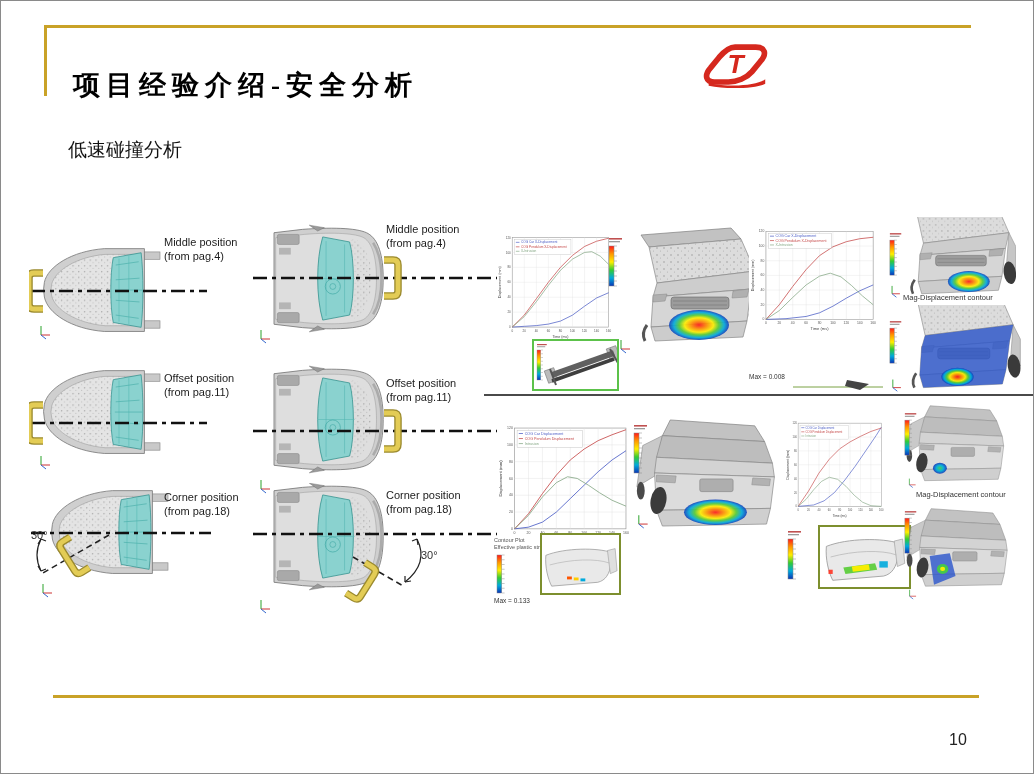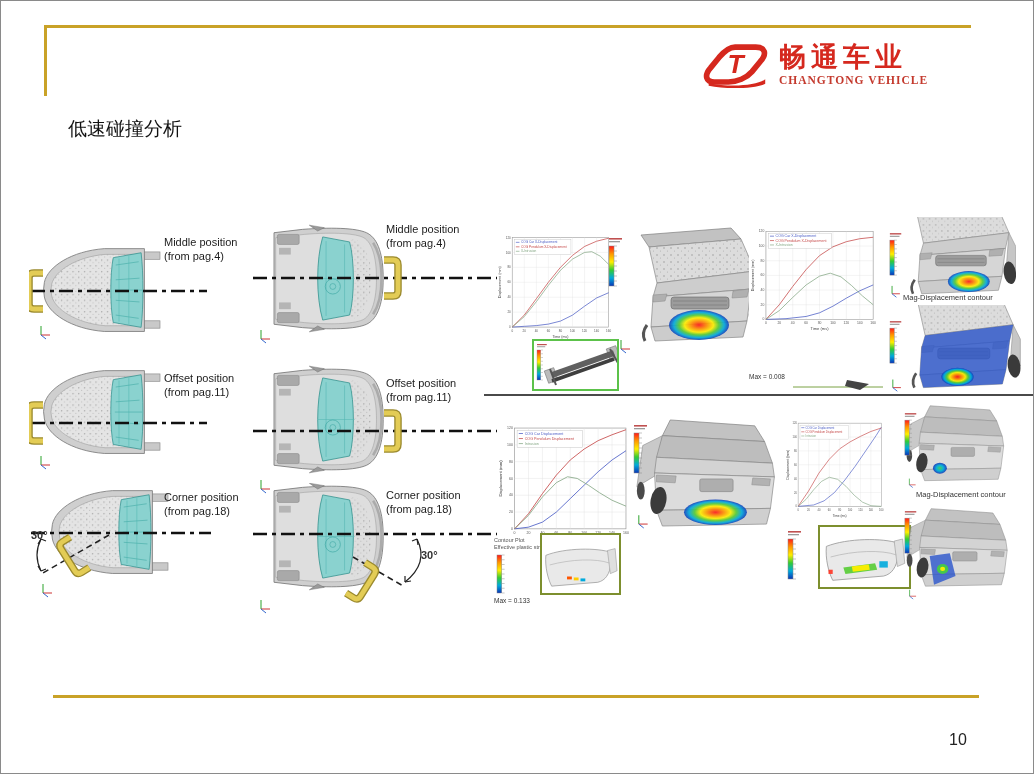--- a/index.html
+++ b/index.html
@@ -9,21 +9,21 @@
   .goldline{background:#C9A227;}
   .title{font-family:"Liberation Serif",serif;font-weight:bold;font-size:27px;color:#000;
          letter-spacing:6px;white-space:nowrap;}
   .subtitle{font-size:19px;color:#111;}
   .logo{display:flex;align-items:center;gap:10px;}
   .logo-cn{font-size:27px;font-weight:bold;color:#D5281E;letter-spacing:5px;line-height:1;white-space:nowrap;}
   .logo-en{font-family:"Liberation Serif",serif;font-size:11.5px;font-weight:bold;color:#C43A2E;
            letter-spacing:1px;margin-top:3px;white-space:nowrap;}
   .poslabel{font-size:11px;color:#1c1c1c;line-height:1.25;width:110px;}
   .poslabel span{display:block;}
-  .angle{font-size:11px;font-weight:bold;color:#333;text-align:right;}
+  .angle{font-size:11px;font-weight:normal;color:#333;text-align:right;}
   .mini-chart svg{width:100%;height:100%;display:block;}
   .mini-chart{background:#fff;}
   .framebox{background:#fff;box-sizing:border-box;}
   .contour-label{font-size:7.5px;font-weight:normal;color:#333;white-space:nowrap;}
   .tiny-note{font-size:6.5px;color:#333;white-space:nowrap;}
   .tiny-legend{font-size:5.5px;color:#555;line-height:1.3;white-space:nowrap;}
   .pagenum{font-size:16px;color:#222;}
   svg text{font-family:"Liberation Sans",sans-serif;}
   .divider{background:#4a4a4a;}
 </style>
@@ -163,32 +163,29 @@
       <path d="M8,24 C30,18 56,17 70,22" stroke="#b5b5b5" fill="none" stroke-width="0.7"></path>
     </g>
   </defs>
 </svg>
 
 <div class="slide">
 
   <div class="abs goldline" style="left:43px;top:24px;width:927px;height:3px"></div>
   <div class="abs goldline" style="left:43px;top:24px;width:3px;height:71px"></div>
 
-  <div class="abs subtitle" style="left:67px;top:115px">低速碰撞分析</div>
+  <div class="abs title" style="left:72px;top:66px">项目经验介绍-安全分析</div>
+  <div class="abs subtitle" style="left:67px;top:136px">低速碰撞分析</div>
 
   <div class="abs logo" style="left:702px;top:40px">
     <svg width="66" height="48" viewBox="0 0 70 50">
       <path d="M34,6 L56,6 C66,6 68,13 61,21 L52,32 C46,39 36,43 27,43 L12,43 C3,43 1,36 8,28 L17,17 C23,10 28,6 34,6 Z" fill="none" stroke="#D5281E" stroke-width="6"></path>
       <path d="M6,44 C28,49 58,47 66,40 L66,45 C56,50 24,51 6,47 Z" fill="#D5281E"></path>
       <text x="26" y="33" font-size="28" font-weight="bold" font-style="italic" fill="#D5281E" font-family="Liberation Serif, serif">T</text>
     </svg>
-    <div>
-      <div class="logo-cn">畅通车业</div>
-      <div class="logo-en">CHANGTONG VEHICLE</div>
-    </div>
   </div>
 
   <div class="abs" style="left:28px;top:226px;width:232px;height:124px">
     <svg width="232" height="124" viewBox="0 0 232 124">
       <use href="#carFrontClip" transform="translate(8,20) scale(0.82)"></use>
       <line x1="2" y1="64" x2="178" y2="64" stroke="#111" stroke-width="2.6" stroke-dasharray="14 5 4 5"></line>
       <use href="#pendL" transform="translate(-2,43)"></use>
       <use href="#triad" transform="translate(12,108)"></use>
     </svg>
     <div class="abs poslabel" style="left:135px;top:9px">

